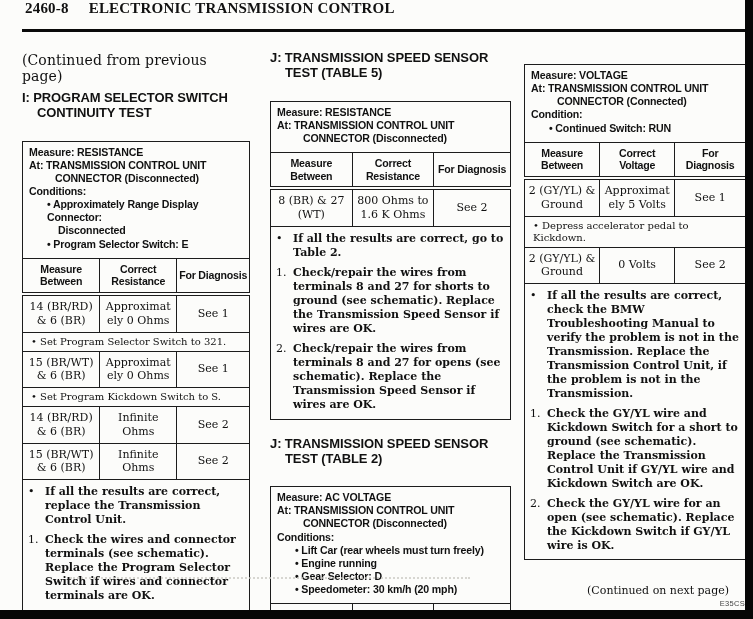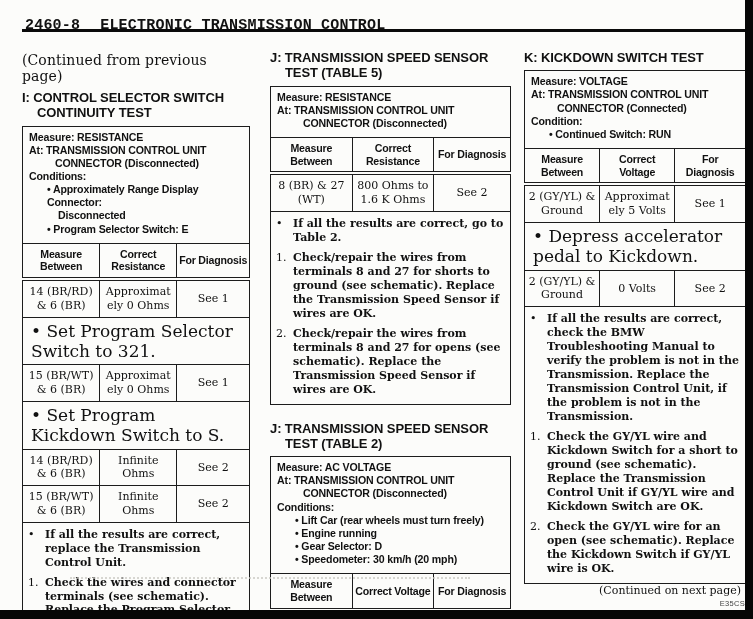--- a/index.html
+++ b/index.html
@@ -8,81 +8,81 @@
     background:#fcfcfa; color:#111;
     font-family:"DejaVu Serif", serif;
     overflow:hidden;
   }
   
   .edge-right{position:absolute; top:0; right:0; width:8px; height:100%; background:#060606;}
   .edge-bottom{position:absolute; left:0; bottom:0; width:100%; height:9px; background:#060606;}
   .scan-smudge{position:absolute; left:70px; top:577px; width:400px; border-top:2px dotted #c8c6c0; opacity:.7;}
 
   
-  .hdr{position:absolute; left:25px; top:17px; font-family:Liberation Mono, monospace; font-weight:bold; font-size:15px; letter-spacing:.2px; white-space:nowrap;}
+  .hdr{position:absolute; left:25px; top:0; font-family:Liberation Serif, serif; font-weight:bold; font-size:15px; letter-spacing:.2px; white-space:nowrap;}
   .hdr .code{margin-right:20px;}
   .hdr-rule{position:absolute; left:22px; top:29px; width:724px; height:3px; background:#0a0a0a;}
 
   
   .col{position:absolute; top:44px;}
   .col-left{left:22px; width:228px;}
   .col-mid{left:270px; width:241px;}
   .col-right{left:524px; width:222px;}
 
   .cont-from{font-size:14px; margin:8px 0 3px 0; letter-spacing:.1px;}
 
   .sec-title{margin:6px 0 5px 0; font-family:"Liberation Sans",sans-serif; font-weight:bold; font-size:13px; line-height:1.18; letter-spacing:-0.1px;}
   .sec-title .t1{display:block;}
   .sec-title .t2{display:block; padding-left:15px;}
 
   
-  table.box{width:100%; border-collapse:collapse; border:1.6px solid #1c1c1c; table-layout:fixed;}
+  table.box{width:100%; border-collapse:collapse; border:1.6px solid #1c1c1c; table-layout:fixed;margin-top:20px;}
   table.box col.c1{width:34%;} table.box col.c2{width:34%;} table.box col.c3{width:32%;}
   table.box td, table.box th{border:1.2px solid #1c1c1c; vertical-align:middle;}
 
   td.spec{padding:4px 6px 7px 6px;}
   .spec-line{font-family:"Liberation Sans",sans-serif; font-weight:bold; font-size:10.6px; line-height:1.24; letter-spacing:-0.15px;}
   .spec-line.i1{padding-left:26px;}
   .spec-line.ib{padding-left:18px;}
   .spec-line.ic{padding-left:29px;}
 
   tr.hd th{
     font-family:"Liberation Sans",sans-serif; font-weight:bold; font-size:10.6px;
     letter-spacing:-0.2px; text-align:center; padding:4px 1px;
     border-bottom:4px double #1c1c1c; line-height:1.2;
   }
   td.cell{font-size:11px; text-align:center; padding:4px 3px; line-height:1.25; overflow-wrap:break-word; hyphens:auto;}
-  td.fullrow{font-size:17px; padding:3px 4px 3px 8px; line-height:1.2;}
+  td.fullrow{font-size:10px; padding:3px 4px 3px 8px; line-height:1.2;}
 
   td.notes{padding:5px 5px 7px 5px;}
   .note{display:flex; margin-bottom:6px; font-size:11px; line-height:1.27;}
   .note:last-child{margin-bottom:0;}
   .note .nm{flex:0 0 17px; text-align:left;}
   .note .nt{flex:1;font-weight:bold;}
 
   .gap{height:10px;}
 
-  .cont-on{position:absolute; right:12px; bottom:22px; font-size:11px;}
+  .cont-on{position:absolute; right:24px; bottom:22px; font-size:11px;}
   .doc-code{position:absolute; right:8px; bottom:11px; font-family:"Liberation Sans",sans-serif; font-size:7.5px; color:#444; letter-spacing:.3px;}
 </style>
 </head>
 <body>
 
 <div class="page">
 
   <div class="hdr">
     <span class="code">2460-8</span><span>ELECTRONIC TRANSMISSION CONTROL</span>
   </div>
   <div class="hdr-rule"></div>
 
   <div class="col col-left">
     <div class="cont-from">(Continued from previous page)</div>
 
     <h2 class="sec-title">
-      <span class="t1">I: CONTROL SELECTOR SWITCH</span>
+      <span class="t1">I: PROGRAM SELECTOR SWITCH</span>
       <span class="t2">CONTINUITY TEST</span>
     </h2>
 
     <table class="box">
       <colgroup>
           <col class="c1">
           <col class="c2">
           <col class="c3">
         </colgroup>
       <tbody>
@@ -227,23 +227,20 @@
         <th>Measure Between</th>
         <th>Correct Voltage</th>
         <th>For Diagnosis</th>
       </tr>
 
     </tbody>
       </table>
   </div>
 
   <div class="col col-right">
-    <h2 class="sec-title">
-      <span class="t1">K: KICKDOWN SWITCH TEST</span>
-    </h2>
 
     <table class="box">
       <colgroup>
           <col class="c1">
           <col class="c2">
           <col class="c3">
         </colgroup>
       <tbody>
           <tr>
             <td class="spec" colspan="3">

